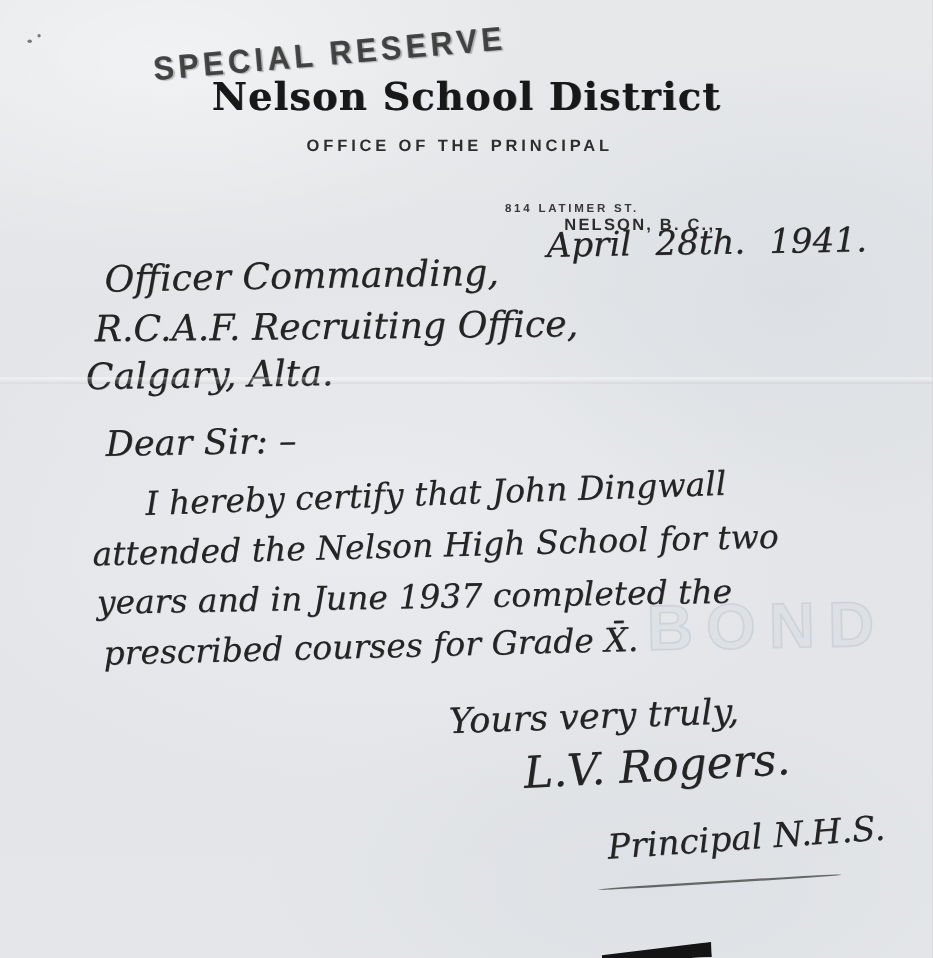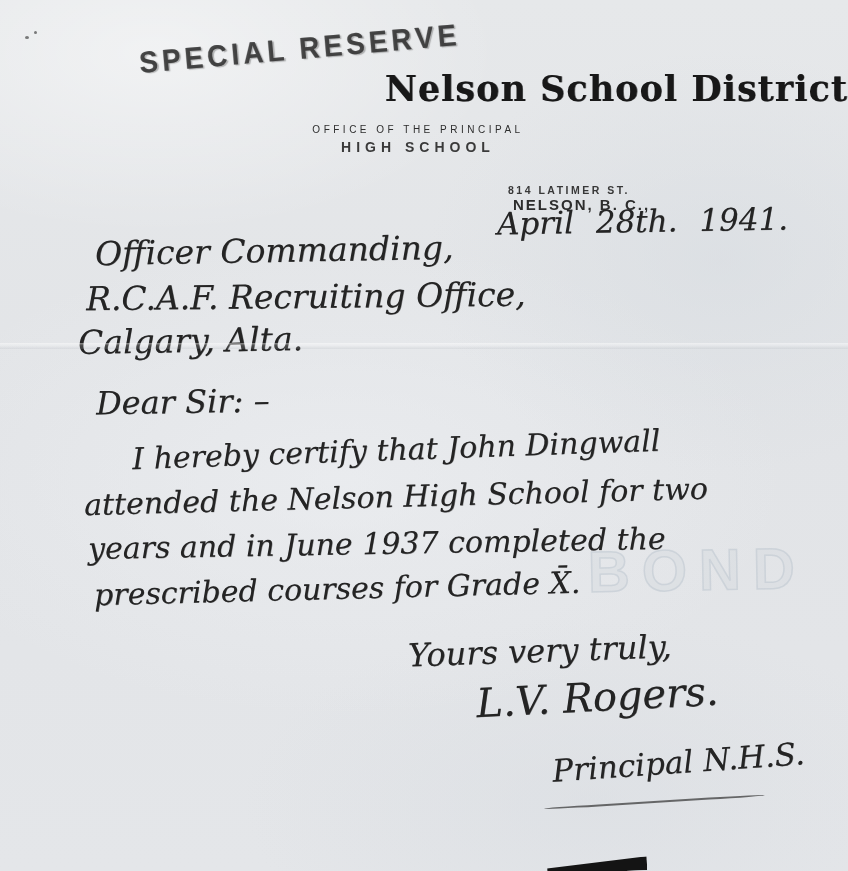--- a/index.html
+++ b/index.html
@@ -25,41 +25,41 @@
     font-family: "Liberation Sans", sans-serif;
     font-weight: bold; font-size: 28px; letter-spacing: 4px;
     color: rgba(48,48,48,0.82);
     transform: rotate(-5deg) scaleY(1.08);
     transform-origin: left top;
     text-shadow: 1.5px 1px 1px rgba(60,60,60,0.35), -0.5px 0 0.5px rgba(60,60,60,0.3);
     white-space: nowrap;
   }
   .masthead {
     position: absolute; left: 0; right: 0; top: 68px;
-    text-align: right;
+    text-align: center;
     font-family: "DejaVu Serif", serif;
     font-weight: bold; font-size: 35px; letter-spacing: 1px;
     color: #181818;
     text-shadow: 0.6px 0.4px 0.6px rgba(20,20,20,0.55);
     white-space: nowrap;
   }
   .office-line {
     position: absolute; left: 0; right: 12px; top: 124px;
     text-align: center;
-    font-size: 10px; font-weight: normal; letter-spacing: 3.5px;
+    font-size: 15px; font-weight: bold; letter-spacing: 3.5px;
     color: #2d2d2d; white-space: nowrap;
   }
   .school-line {
     position: absolute; left: 0; right: 12px; top: 139px;
     text-align: center;
     font-size: 14px; font-weight: bold; letter-spacing: 5px;
     color: #3a3a3a; white-space: nowrap;
   }
   .street-line {
-    position: absolute; left: 508px; top: 184px;
+    position: absolute; left: 459px; top: 184px;
     font-size: 10.5px; font-weight: bold; letter-spacing: 2.5px;
     color: #383838; white-space: nowrap;
   }
   .city-line {
     position: absolute; left: 513px; top: 196px;
     font-size: 15px; font-weight: bold; letter-spacing: 2px;
     color: #2c2c2c; white-space: nowrap;
   }
 
   
@@ -128,21 +128,20 @@
 
   <span class="speck-1"></span>
   <span class="speck-2"></span>
 
   <div class="stamp">SPECIAL RESERVE</div>
 
   <div class="masthead">Nelson School District</div>
 
   <div class="office-line">OFFICE OF THE PRINCIPAL</div>
 
-  <div class="school-line">HIGH SCHOOL</div>
 
   <div class="street-line">814 LATIMER ST.</div>
 
   <div class="city-line">NELSON, B. C.,</div>
 
   <div class="hand date-line">April 28th. 1941.</div>
 
   <div class="hand recip-1">Officer Commanding,</div>
   <div class="hand recip-2">R.C.A.F. Recruiting Office,</div>
   <div class="hand recip-3">Calgary, Alta.</div>

